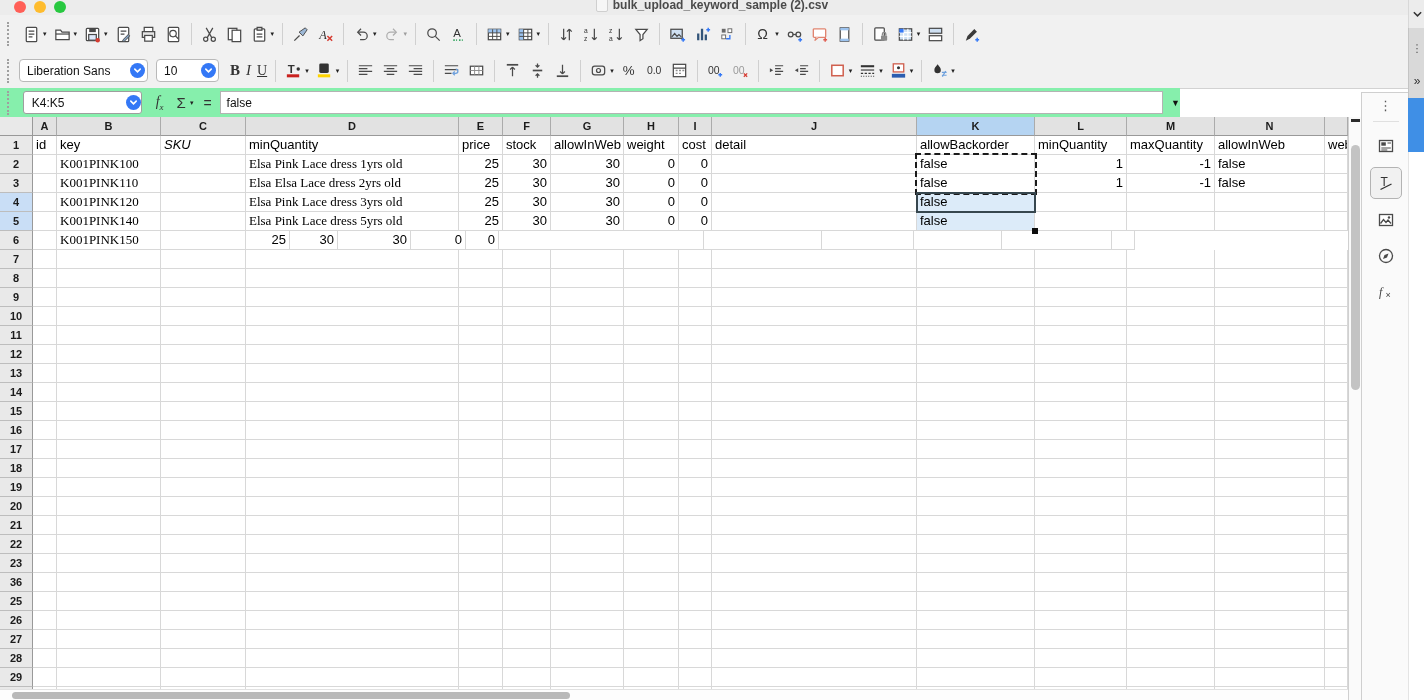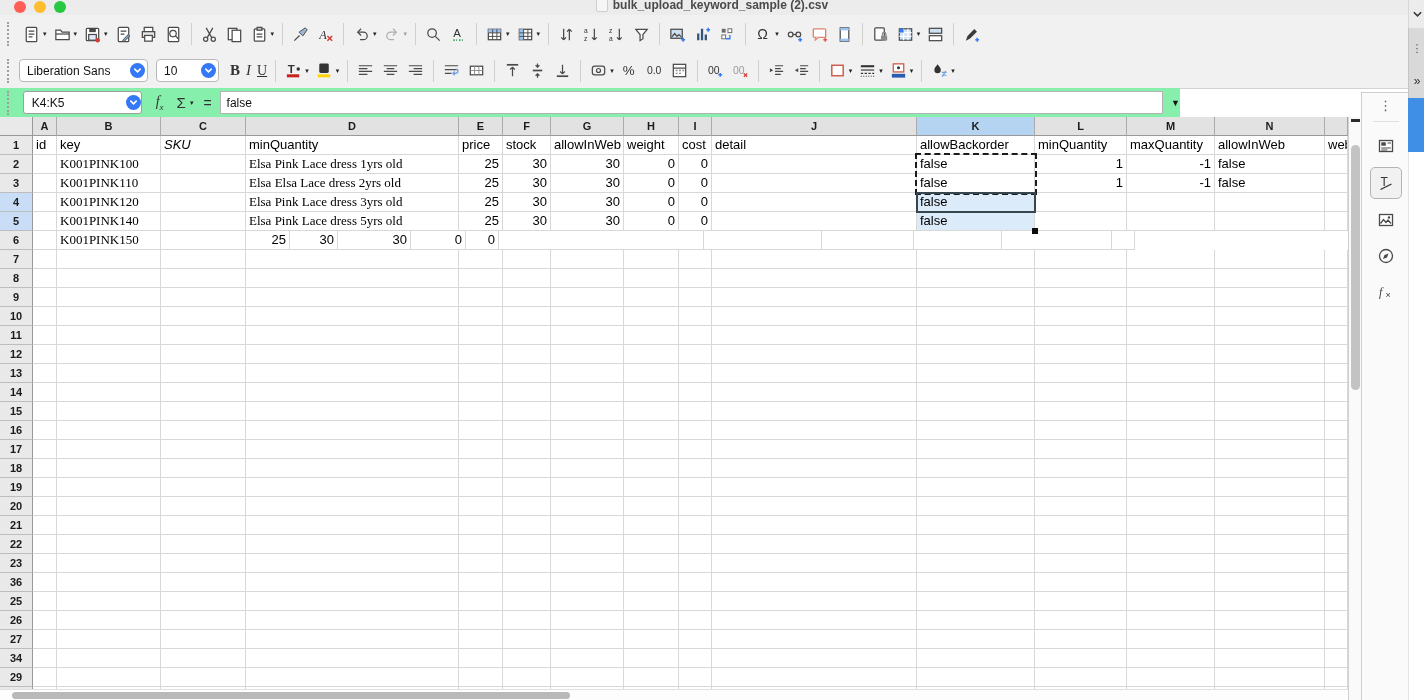--- a/index.html
+++ b/index.html
@@ -1122,21 +1122,21 @@
         <div class="cell" style="width: 33px;"></div>
         <div class="cell" style="width: 205px;"></div>
         <div class="cell" style="width: 118px;"></div>
         <div class="cell" style="width: 92px;"></div>
         <div class="cell" style="width: 88px;"></div>
         <div class="cell" style="width: 110px;"></div>
         <div class="cell" style="width: 23px;"></div>
       </div>
       <div class="shrow">
         <div class="rhead">
-          <span>34</span>
+          <span>28</span>
         </div>
         <div class="cell" style="width: 24px;"></div>
         <div class="cell" style="width: 104px;"></div>
         <div class="cell" style="width: 85px;"></div>
         <div class="cell" style="width: 213px;"></div>
         <div class="cell" style="width: 44px;"></div>
         <div class="cell" style="width: 48px;"></div>
         <div class="cell" style="width: 73px;"></div>
         <div class="cell" style="width: 55px;"></div>
         <div class="cell" style="width: 33px;"></div>

